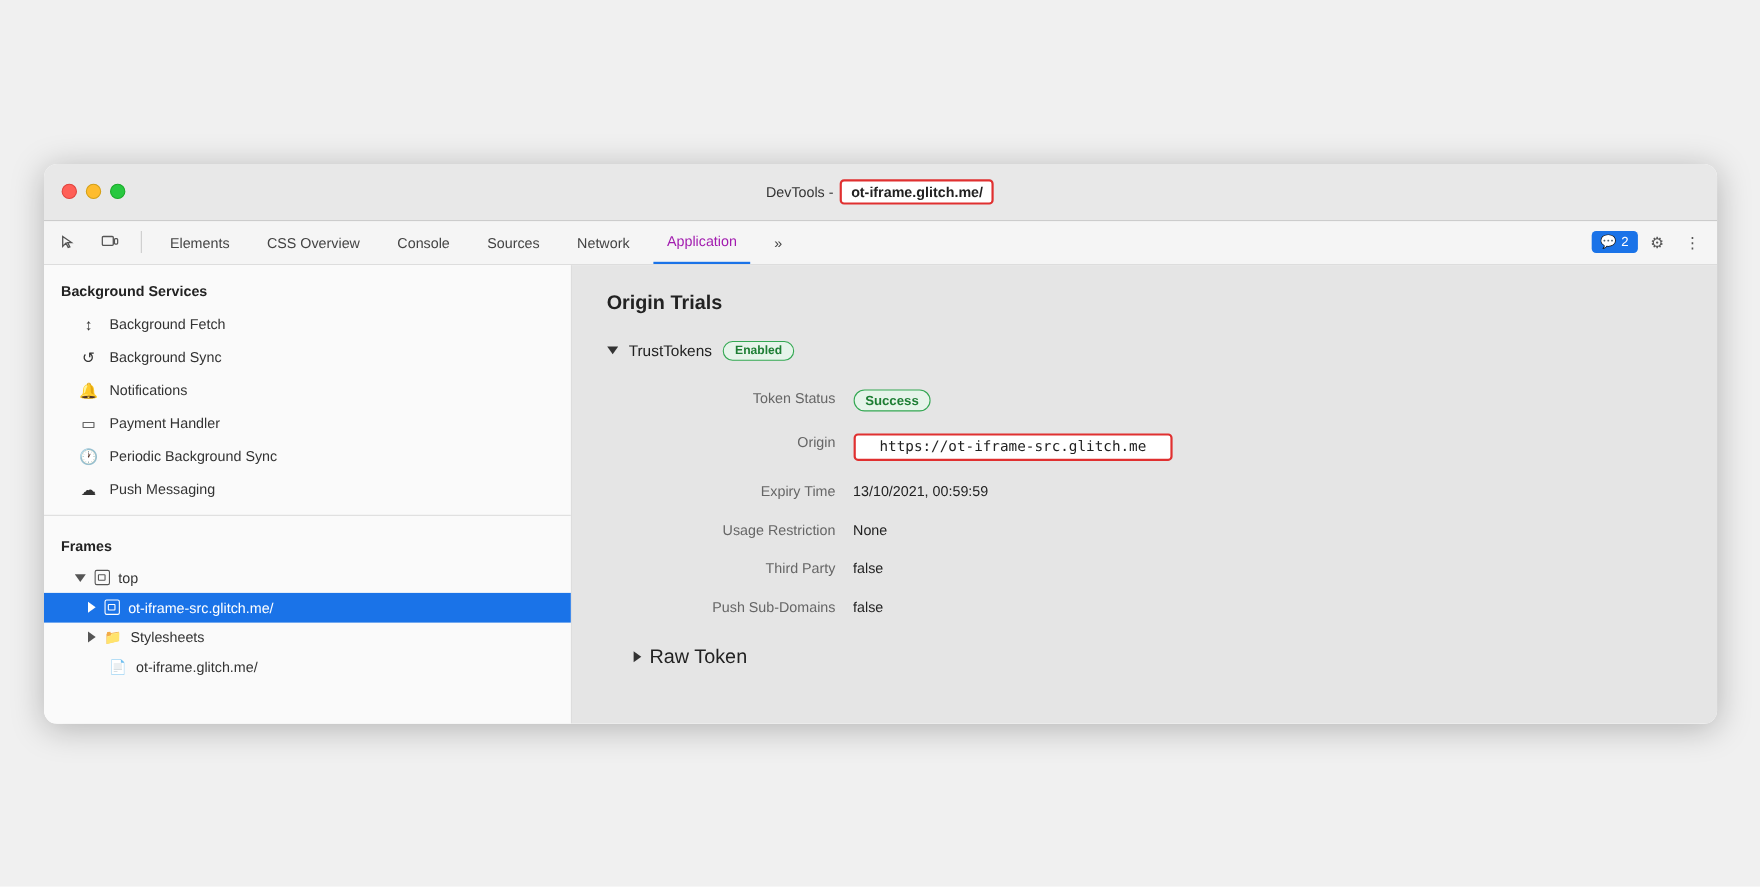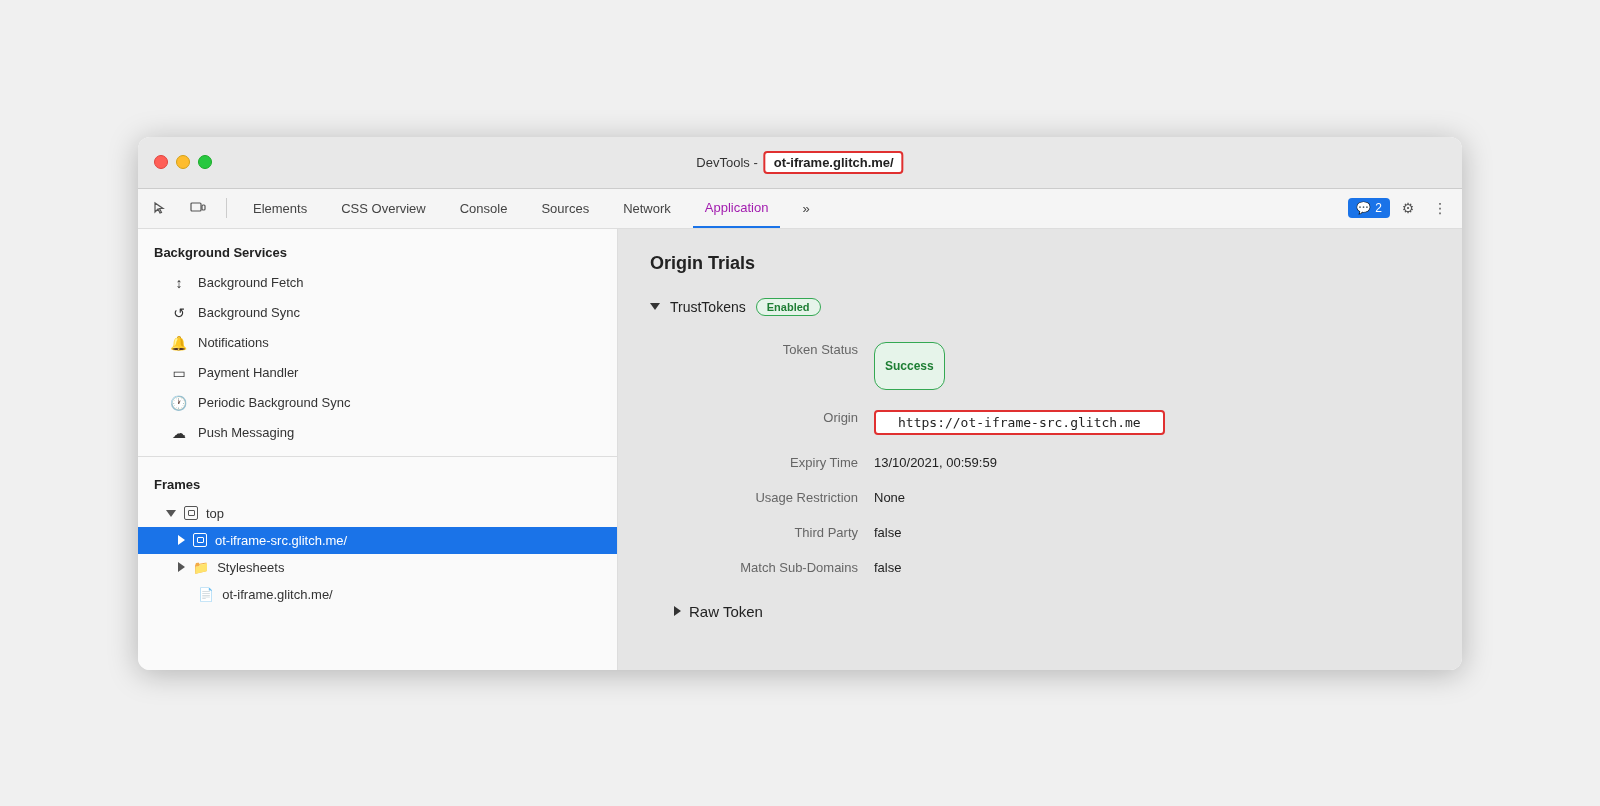--- a/index.html
+++ b/index.html
@@ -6,21 +6,21 @@
     body {
       font-family: -apple-system, BlinkMacSystemFont, 'Helvetica Neue', Arial, sans-serif;
       background: #f0f0f0;
       display: flex;
       justify-content: center;
       align-items: center;
       min-height: 100vh;
       font-size: 13px;
     }
     .window {
-      width: 1324px;
+      width: 1521px;
       background: #ffffff;
       border-radius: 12px;
       box-shadow: 0 4px 30px rgba(0,0,0,0.25);
       overflow: hidden;
       display: flex;
       flex-direction: column;
     }
     
     .title-bar {
       background: #e8e8e8;
@@ -232,21 +232,21 @@
       border-radius: 12px;
       padding: 2px 10px;
       font-size: 11px;
       font-weight: 600;
     }
     .badge-success {
       background: #e6f4ea;
       color: #1e7e34;
       border: 1.5px solid #34a853;
       border-radius: 12px;
-      padding: 16px 10px;
+      padding: 2px 10px;
       font-size: 12px;
       font-weight: 600;
     }
     .detail-table {
       display: grid;
       grid-template-columns: 200px 1fr;
       gap: 0;
       margin-left: 24px;
     }
     .detail-label {
@@ -273,21 +273,21 @@
     }
     .raw-token-row {
       display: flex;
       align-items: center;
       gap: 8px;
       margin-left: 24px;
       margin-top: 8px;
       padding: 10px 0;
     }
     .raw-token-label {
-      font-size: 15px;
+      font-size: 18px;
       font-weight: 500;
       color: #222;
       text-align: center;
     }
     
     .frame-icon {
       width: 14px;
       height: 14px;
       border: 1.5px solid #555;
       border-radius: 2px;
@@ -477,21 +477,21 @@
           </div>
 
           <div class="detail-label">
             <span>Third Party</span>
           </div>
           <div class="detail-value">
             <span>false</span>
           </div>
 
           <div class="detail-label">
-            <span>Match Sub-Domains</span>
+            <span>Push Sub-Domains</span>
           </div>
           <div class="detail-value">
             <span>false</span>
           </div>
         </div>
 
         <div class="raw-token-row">
           <span style="display:inline-block;width:0;height:0;border-top:5px solid transparent;border-bottom:5px solid transparent;border-left:7px solid #333;"></span>
           <span class="raw-token-label">Raw Token</span>
         </div>

